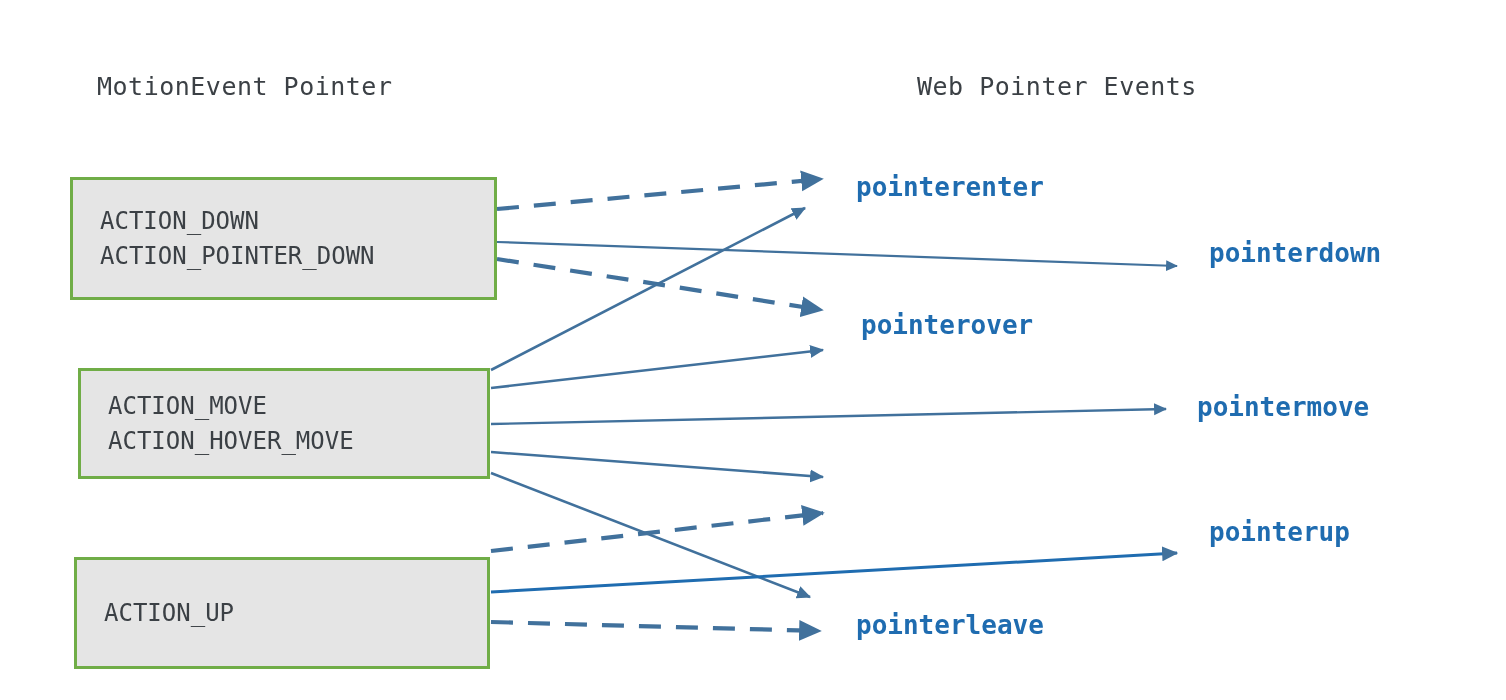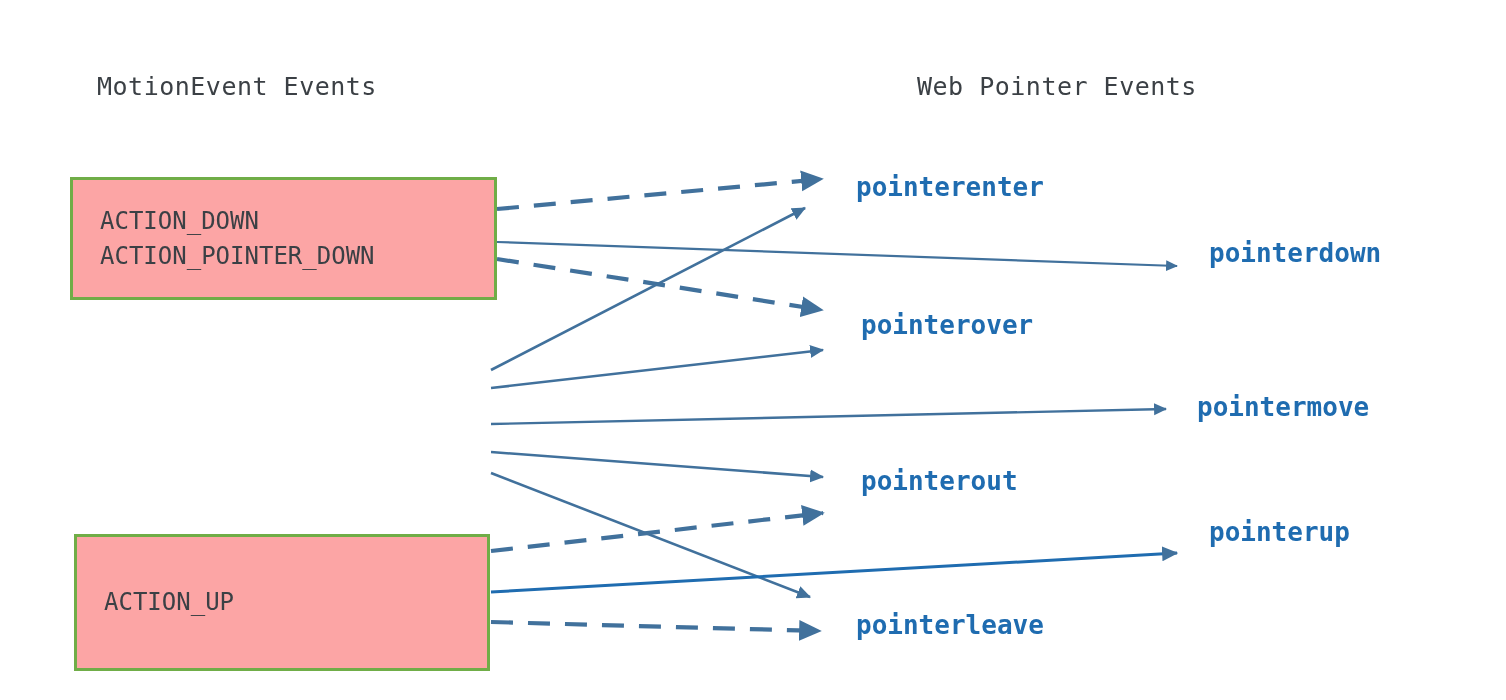--- a/index.html
+++ b/index.html
@@ -36,37 +36,37 @@
     color: #3b4045;
     white-space: nowrap;
   }
   #title-left  { left: 97px;  top: 72px; }
   #title-right { left: 884px; top: 72px; margin-left: 33px; }
 
   .action-box {
     position: absolute;
     box-sizing: border-box;
     border: 3px solid #70ad47;
-    background: #fca5a5;
+    background: #e5e5e5;
     display: flex;
     flex-direction: column;
     justify-content: center;
     padding-left: 27px;
   }
   .action-line {
     font-family: "DejaVu Sans Mono", "Liberation Mono", monospace;
     font-size: 24px;
     line-height: 35px;
     color: #3b4045;
     white-space: nowrap;
   }
 
   #box-down  { left: 70px; top: 177px; width: 427px; height: 123px; }
   #box-move  { left: 78px; top: 368px; width: 412px; height: 111px; }
-  #box-up    { left: 74px; top: 534px; width: 416px; height: 137px; }
+  #box-up    { left: 74px; top: 557px; width: 416px; height: 112px; }
 
   .event-label {
     position: absolute;
     font-family: "DejaVu Sans Mono", "Liberation Mono", monospace;
     font-size: 26px;
     font-weight: 700;
     color: #1f6cb0;
     white-space: nowrap;
     text-align: center;
   }
@@ -106,41 +106,44 @@
 
     <line x1="491" y1="473" x2="810" y2="597" stroke="#41719c" stroke-width="2.6" marker-end="url(#ah)"></line>
 
     <line x1="491" y1="551" x2="823" y2="513" stroke="#41719c" stroke-width="4.2" stroke-dasharray="22 15" marker-end="url(#ah)"></line>
 
     <line x1="491" y1="592" x2="1177" y2="553" stroke="#1f6cb0" stroke-width="3.0" marker-end="url(#ah)"></line>
 
     <line x1="491" y1="622" x2="820" y2="631" stroke="#41719c" stroke-width="4.2" stroke-dasharray="22 15" marker-end="url(#ah)"></line>
   </svg>
 
-  <div class="col-title" id="title-left">MotionEvent Events</div>
+  <div class="col-title" id="title-left">MotionEvent Pointer</div>
 
   <div class="col-title" id="title-right">Web Pointer Events</div>
 
   <div class="action-box" id="box-down">
     <div class="action-line">ACTION_DOWN</div>
     <div class="action-line">ACTION_POINTER_DOWN</div>
   </div>
 
+  <div class="action-box" id="box-move">
+    <div class="action-line">ACTION_MOVE</div>
+    <div class="action-line">ACTION_HOVER_MOVE</div>
+  </div>
 
   <div class="action-box" id="box-up">
     <div class="action-line">ACTION_UP</div>
   </div>
 
   <div class="event-label" id="ev-pointerenter">pointerenter</div>
 
   <div class="event-label" id="ev-pointerdown">pointerdown</div>
 
   <div class="event-label" id="ev-pointermove">pointermove</div>
 
   <div class="event-label" id="ev-pointerover">pointerover</div>
 
-  <div class="event-label" id="ev-pointerout">pointerout</div>
 
   <div class="event-label" id="ev-pointerup">pointerup</div>
 
   <div class="event-label" id="ev-pointerleave">pointerleave</div>
 
 </div>
 
 </body></html>

